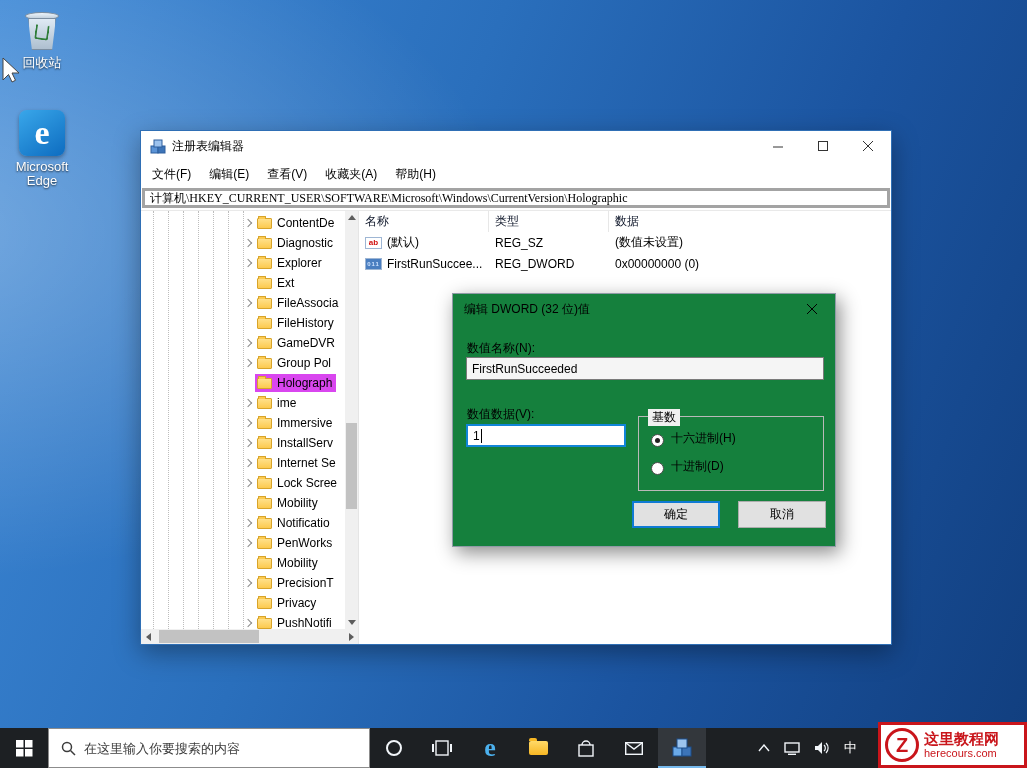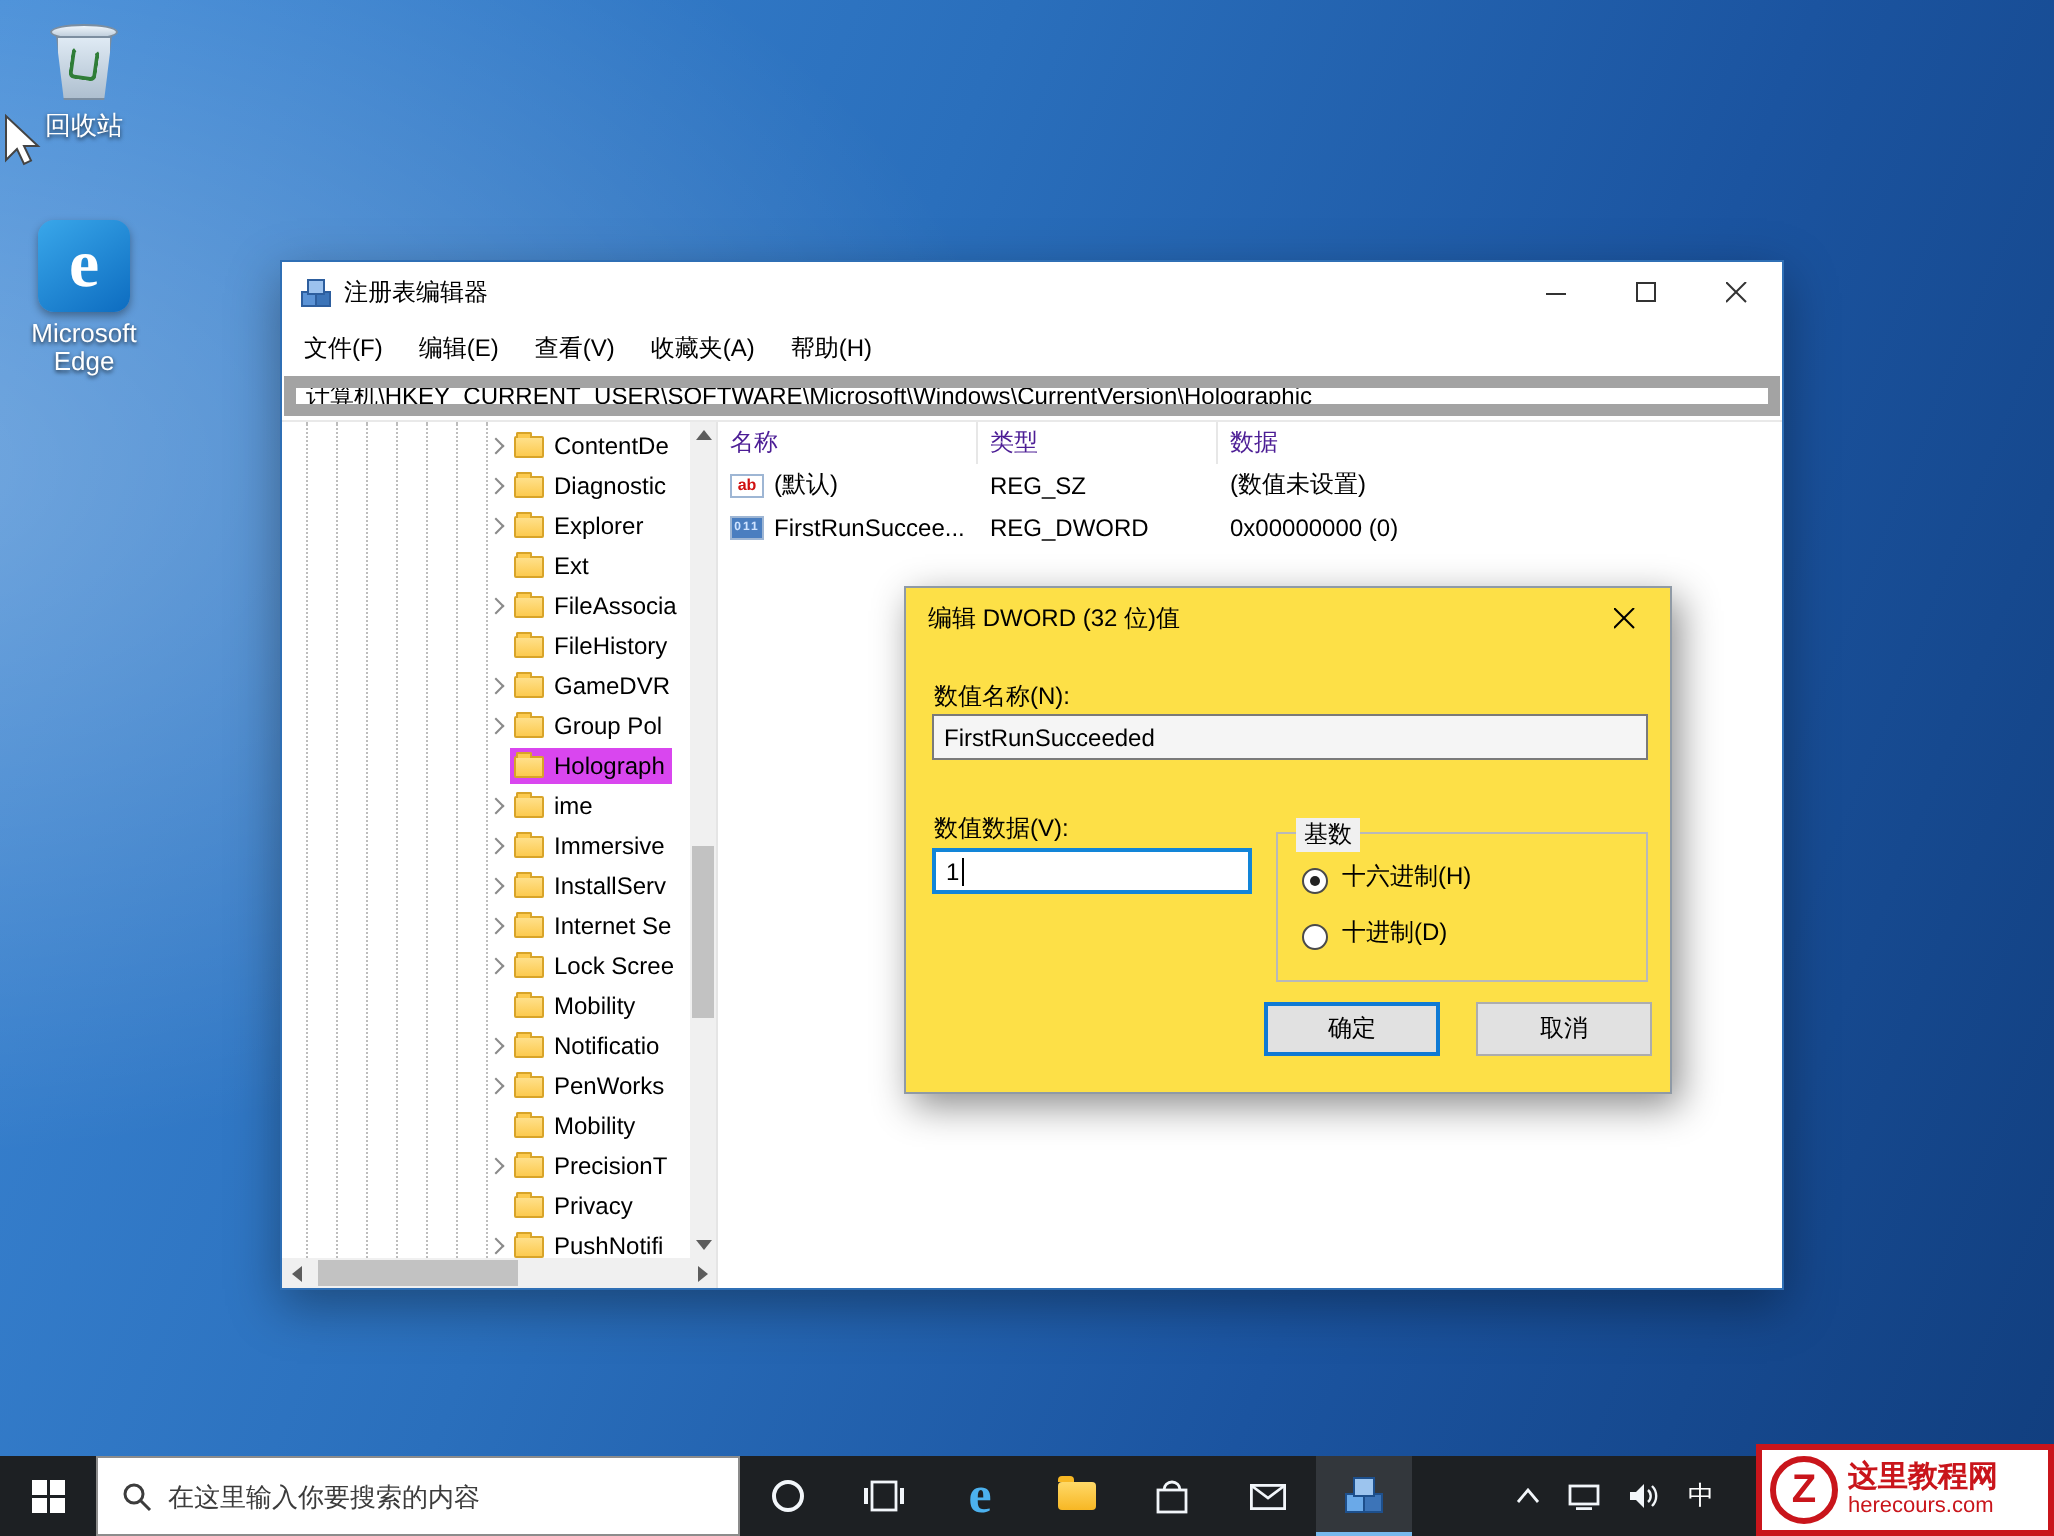--- a/index.html
+++ b/index.html
@@ -38,22 +38,22 @@
     background:#fff; border:1px solid #2f6fb5; box-shadow:0 8px 24px rgba(0,0,0,.35); z-index:5;
     font-size:12px; color:#000; }
   .titlebar { height:31px; display:flex; align-items:center; background:#fff; }
   .titlebar .app-ico { margin:0 6px 0 9px; }
   .titlebar .ttext { flex:0 1 auto; font-size:12px; color:#000; }
   .tb-spacer { flex:1; }
   .capbtn { width:45px; height:31px; display:flex; align-items:center; justify-content:center; }
   .menubar { height:25px; display:flex; align-items:center; padding-left:2px; background:#fff; }
   .menubar .mitem { padding:0 9px; line-height:25px; }
   .addrrow { height:24px; padding:1px 1px 2px 1px; border-bottom:1px solid #e9e9e9; }
-  .addrrow input { width:100%; height:100%; border:6px solid #a3a3a3; font-size:12px; padding:0 5px;
-    font-family:Liberation Sans, sans-serif; color:#000; background:#fff; outline:none; }
+  .addrrow input { width:100%; height:100%; border:3px solid #a3a3a3; font-size:12px; padding:0 5px;
+    font-family:Liberation Serif, serif; color:#000; background:#fff; outline:none; }
   .winbody { display:flex; height:433px; position:relative; }
 
   
   .treepane { width:218px; position:relative; border-right:1px solid #e5e5e5; overflow:hidden; background:#fff; }
   .guides { position:absolute; left:0; top:0; bottom:15px; right:13px; pointer-events:none; }
   .guide { position:absolute; top:0; bottom:0; border-left:1px dotted #bdbdbd; }
   .treerows { position:absolute; left:0; top:2px; right:13px; }
   .trow { height:20px; display:flex; align-items:center; padding-left:100px; white-space:nowrap; }
   .chev { width:14px; height:14px; display:flex; align-items:center; justify-content:center; flex:0 0 14px; }
   .chev::before { content:""; width:5px; height:5px; border-top:1px solid #8a8a8a; border-right:1px solid #8a8a8a;
@@ -76,34 +76,34 @@
   .tri-left { width:0;height:0;border-top:4px solid transparent;border-bottom:4px solid transparent;border-right:5px solid #5d5d5d; }
   .tri-right { width:0;height:0;border-top:4px solid transparent;border-bottom:4px solid transparent;border-left:5px solid #5d5d5d; }
   .vthumb { position:absolute; left:1px; width:11px; top:212px; height:86px; background:#c2c2c2; }
   .hscroll { position:absolute; left:0; bottom:0; width:218px; height:15px; background:#f0f0f0; }
   .hscroll .arr { position:absolute; top:0; width:15px; height:15px; display:flex; align-items:center; justify-content:center; }
   .arr-left { left:0; } .arr-right { right:0; }
   .hthumb { position:absolute; top:1px; height:13px; left:18px; width:100px; background:#c2c2c2; }
 
   
   .listpane { flex:1; position:relative; background:#fff; }
-  .lhead { display:flex; height:21px; align-items:center; color:#4c1d95; }
+  .lhead { display:flex; height:21px; align-items:center; color:#0f172a; }
   .lhead .hc { padding-left:6px; height:100%; display:flex; align-items:center; border-right:1px solid #e7e7e7; }
   .col-name { width:130px; } .col-type { width:120px; } .col-data { flex:1; border-right:none !important; }
   .lrow { display:flex; height:21px; align-items:center; }
   .lrow .c { padding-left:6px; display:flex; align-items:center; overflow:hidden; white-space:nowrap; }
   .vico { width:17px; height:12px; margin-right:5px; flex:0 0 17px; display:flex; align-items:center; justify-content:center;
     font-size:8px; font-weight:bold; border:1px solid #9eb6d4; background:#fff; }
   .vico-str { color:#d01010; }
   .vico-str::before { content:"ab"; }
   .vico-dword { background:#4a7ec0; color:#cfe3ff; letter-spacing:1px; }
   .vico-dword::before { content:"011"; font-size:6px; }
 
   
-  .dialog { position:absolute; left:452px; top:293px; width:384px; height:254px; background:#fde047;
+  .dialog { position:absolute; left:452px; top:293px; width:384px; height:254px; background:#15803d;
     border:1px solid #8f9aa6; box-shadow:4px 6px 18px rgba(0,0,0,.45); z-index:12; font-size:12px; }
   .dlg-title { height:30px; display:flex; align-items:center; padding-left:11px; }
   .dlg-title .dtext { flex:1; font-size:12px; }
   .dlg-close { width:45px; height:30px; display:flex; align-items:center; justify-content:center; }
   .dlg-label { position:absolute; left:14px; font-size:12px; color:#000; }
   .lab-name { top:46px; }
   .lab-data { top:112px; }
   .textfield { position:absolute; background:#fff; border:1px solid #7a7a7a; height:23px;
     display:flex; align-items:center; padding-left:5px; font-size:12px; }
   .tf-name { left:13px; top:63px; width:358px; background:#f5f5f5; }

